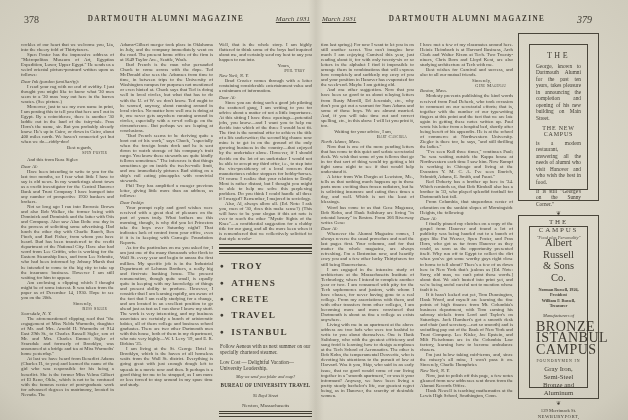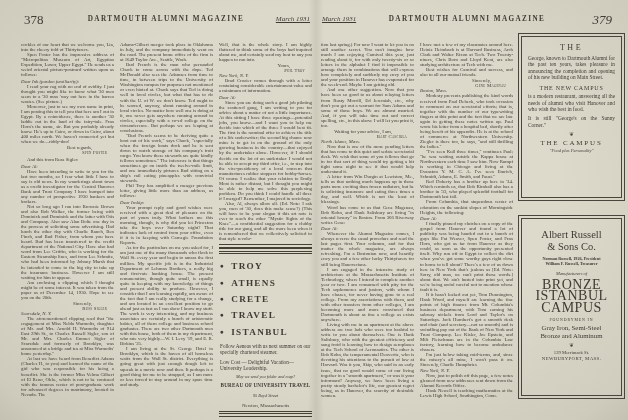--- a/index.html
+++ b/index.html
@@ -10,21 +10,21 @@
     color:#403c33;
     -webkit-font-smoothing:antialiased;
   }
   .spread{position:absolute;inset:0;
     background:radial-gradient(ellipse at 50% 45%, #dcd8ca 55%, #cfcbbc 92%, #c5c1b2 100%);}
   .gutter{position:absolute;left:308px;top:0;width:16px;height:420px;
     background:linear-gradient(90deg,rgba(90,84,68,0) 0%,rgba(90,84,68,0.12) 50%,rgba(90,84,68,0) 100%);}
 
   
   .hdr{position:absolute;top:15px;font-size:7px;line-height:9px;}
-  .hdr.pageno{font-size:13px;}
+  .hdr.pageno{font-size:10px;}
   .hdr.masthead{font-weight:bold;letter-spacing:1.4px;font-size:7.2px;text-align:center;}
   .hdr.issuedate{font-style:italic;text-decoration:underline;}
 
   
   .col{position:absolute;top:42px;height:376px;width:93px;overflow:hidden;
     font-size:4.8px;line-height:5.05px;text-align:justify;}
   .blk{margin:0;}
   .para{text-indent:6px;}
   .cont{text-indent:0;}
   .salutation{font-style:italic;margin-top:1.5px;}
@@ -44,21 +44,21 @@
   .dest-list li{font-size:9.2px;line-height:15.4px;letter-spacing:1.3px;font-weight:bold;white-space:nowrap;}
   .bullet{font-size:6.5px;margin-right:6px;vertical-align:1px;}
   .ad-copy{font-size:5.2px;line-height:6.2px;margin:3px 1px 0 1px;text-align:left;}
   .ad-tagline{font-size:5.2px;line-height:6.2px;margin:3px 1px 0 1px;text-align:left;}
   .ad-folder{font-style:italic;font-size:4.3px;text-align:center;margin-top:3px;}
   .ad-bureau{font-size:5.1px;font-weight:bold;text-align:center;letter-spacing:0.2px;margin-top:1.5px;}
   .ad-street{font-style:italic;font-size:4.3px;text-align:center;margin-top:0.5px;}
   .ad-city{font-size:5px;text-align:center;margin-top:0.5px;margin-bottom:3px;}
 
   
-  .adbox{position:absolute;left:518px;width:107px;border:1.2px solid #49453a;padding:2px;box-sizing:border-box;background:rgba(255,255,255,0.03);}
+  .adbox{position:absolute;left:518px;width:81px;border:1.2px solid #49453a;padding:10px;box-sizing:border-box;background:rgba(255,255,255,0.03);}
   .adbox-inner{border:1px solid #49453a;height:100%;box-sizing:border-box;padding:6px 6px;text-align:center;}
   .campus{top:33px;height:168px;}
   .russell{top:215px;height:184px;}
 
   .campus-the{font-size:8px;letter-spacing:2.5px;line-height:9px;}
   .campus-name{font-size:9px;letter-spacing:1.6px;line-height:11px;margin-bottom:4px;}
   .campus-body{font-size:5.3px;line-height:6.5px;text-align:justify;margin:2.5px 0;}
   .campus-sub{font-size:6px;letter-spacing:0.8px;margin-top:4px;}
   .orn{font-size:5.5px;line-height:6px;margin:2.5px 0 2px 0;text-align:center;}
   .campus-foot{font-size:7px;letter-spacing:1.8px;line-height:8px;}
@@ -78,21 +78,21 @@
 
 <div class="spread"></div>
 <div class="gutter"></div>
 
 <span class="hdr pageno" style="left:24px;">378</span>
 <span class="hdr masthead" style="left:22px;width:288px;">DARTMOUTH ALUMNI MAGAZINE</span>
 <span class="hdr issuedate" style="left:240px;width:70px;text-align:right;">March 1931</span>
 
 <span class="hdr issuedate" style="left:322px;">March 1931</span>
 <span class="hdr masthead" style="left:322px;width:290px;">DARTMOUTH ALUMNI MAGAZINE</span>
-<span class="hdr pageno" style="left:542px;width:70px;text-align:right;font-style:italic;">379</span>
+<span class="hdr pageno" style="left:542px;width:50px;text-align:right;font-style:italic;">379</span>
 
 <div class="col" style="left:21px;">
     <p class="blk cont">cockles of our heart that we welcome you, Lia, into the cheery fold of Thirtyfarers.</p>
     <p class="blk para">Spen Foster has the impressive address of "Metropolitan Museum of Art, Egyptian Expedition, Luxor, Upper Egypt." He sends us a weird oriental picture-postcard written upon as follows:</p>
     <p class="blk salutation">Dear Ink (pardon familiarity):</p>
     <p class="blk para">I read your rag with no end of avidity. I just thought you might like to know what '30 men seem to a '30 man 'way out here in the barren wastes. (See picture.)</p>
     <p class="blk para">Moreover, just to see my own name in print, I am posting this to tell you that here am I out in Egypt. By a coincidence, there is another '30 laddie out in the land of the fairy-tale. Fran Horn's the name, sir. But you probably already know. He's up in Cairo, or down in Cairo, about 400 miles north. We haven't connected yet but when we do—riddy-doo!</p>
     <p class="blk closing">Best regards,</p>
     <p class="blk signature">Spen Foster</p>
     <p class="blk note">And this from Russ Sigler:</p>

